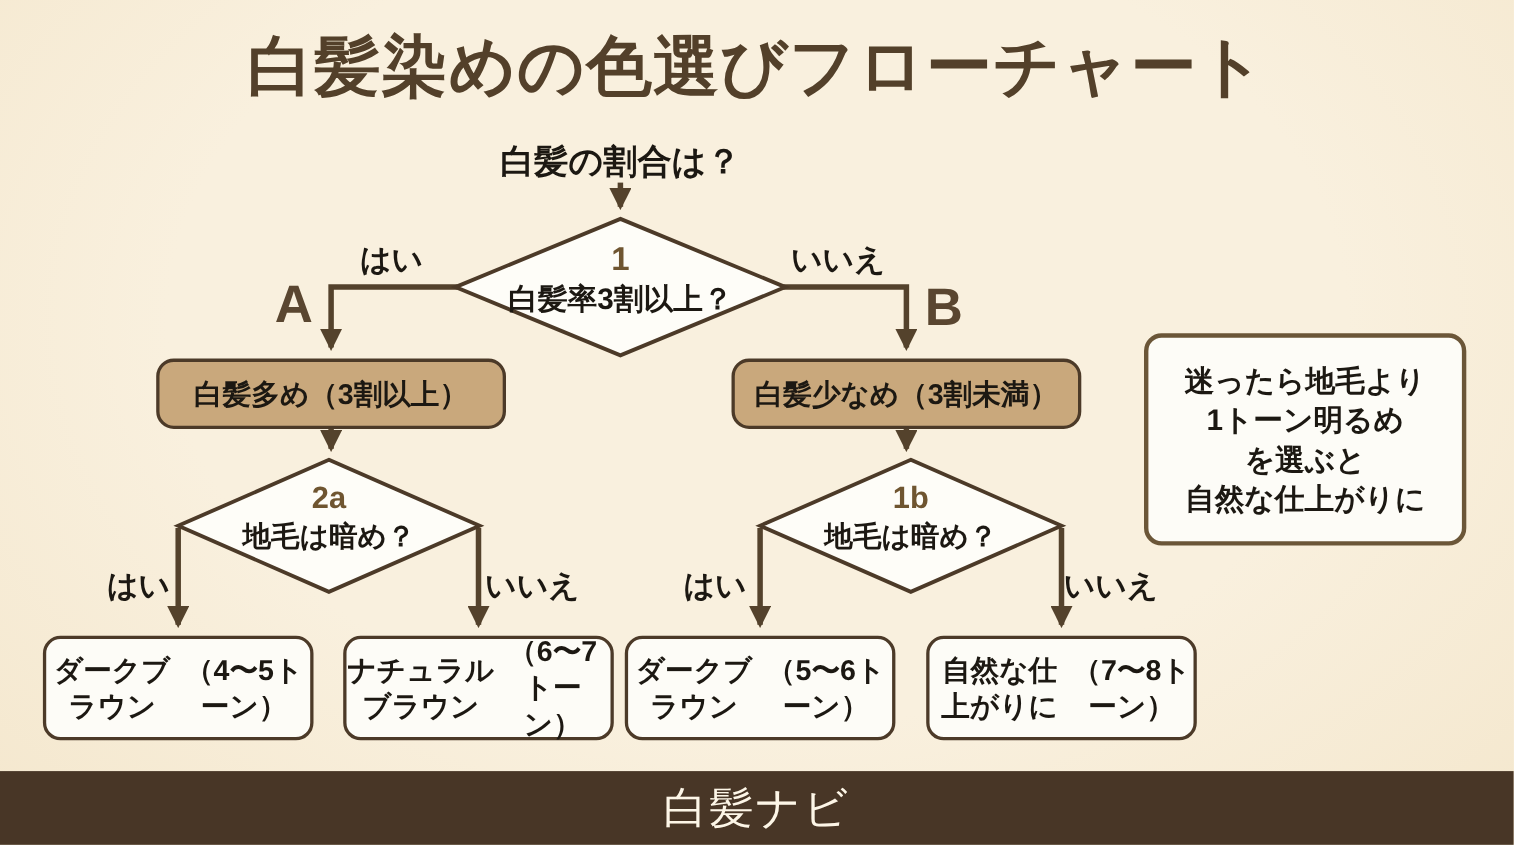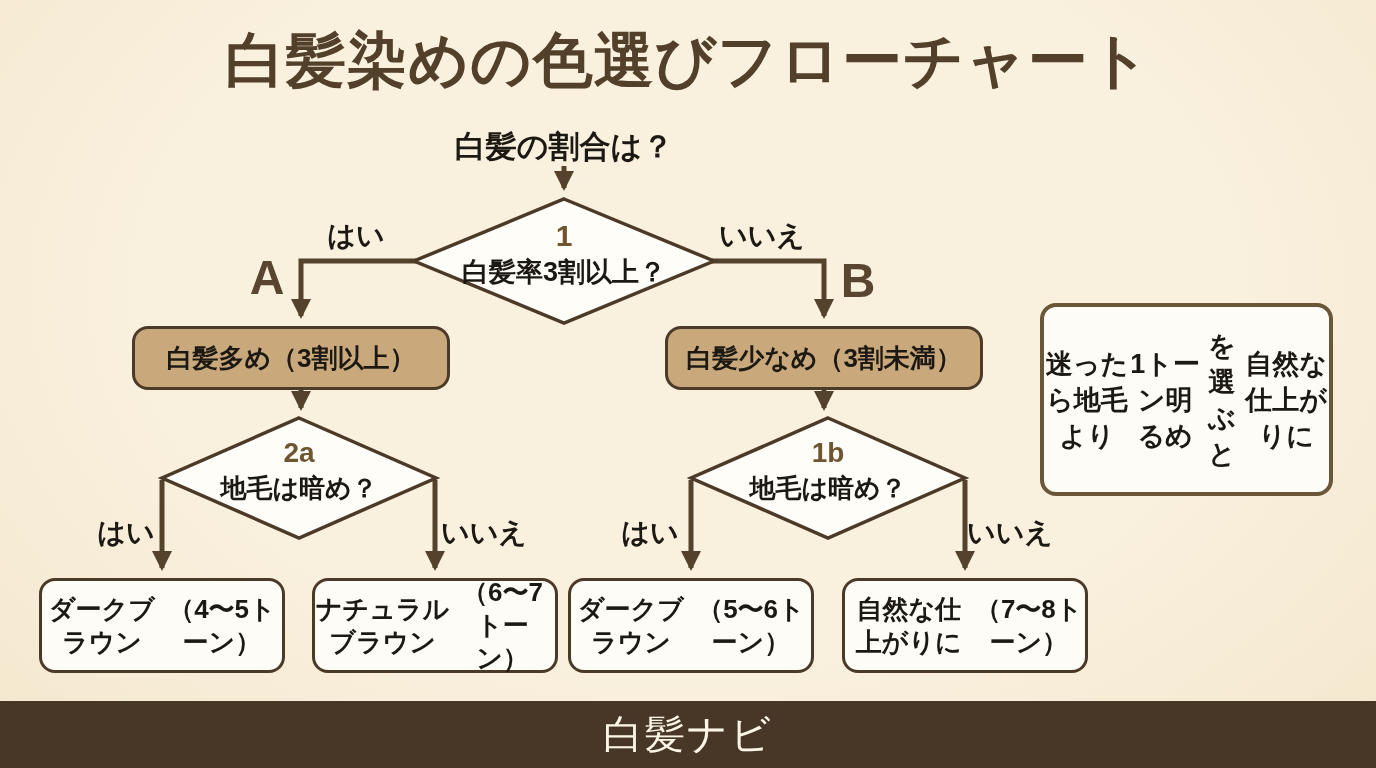--- a/index.html
+++ b/index.html
@@ -43,39 +43,39 @@
   .no2a{left:484px;top:533px;}
   .yes2b{left:650px;top:533px;}
   .no2b{left:1010px;top:533px;}
 
   .state-box{
     position:absolute;width:318px;height:64px;top:326px;
     background:#c9a87c;border:3.5px solid #4c3a28;border-radius:16px;
     display:flex;align-items:center;justify-content:center;
     font-size:26px;font-weight:900;color:#1c1812;box-sizing:border-box;
   }
-  .state-a{left:132px;}
+  .state-a{left:142px;}
   .state-b{left:665px;}
 
   .result-box{
     position:absolute;width:246px;height:95px;top:578px;
     background:#fdfcf7;border:3px solid #4c3a28;border-radius:16px;
     display:flex;flex-direction:row;align-items:center;justify-content:center;
     font-size:26px;font-weight:900;color:#1c1812;line-height:33px;
     box-sizing:border-box;text-align:center;
   }
   .res-1{left:39px;}
   .res-2{left:312px;}
   .res-3{left:568px;}
   .res-4{left:842px;}
 
   .note-box{
     position:absolute;left:1040px;top:303px;width:293px;height:193px;
     background:#fdfcf7;border:4px solid #6b5638;border-radius:16px;
-    display:flex;flex-direction:row;align-items:center;justify-content:center;
+    display:flex;flex-direction:column;align-items:center;justify-content:center;
     font-size:27px;font-weight:900;color:#1c1812;line-height:36px;
     box-sizing:border-box;text-align:center;
   }
 
   .footer{
     position:absolute;left:0;top:701px;width:1376px;height:67px;
     background:#483626;display:flex;align-items:center;justify-content:center;
   }
   .footer-brand{font-size:40px;font-weight:400;color:#fdf6e7;letter-spacing:2px;text-align:center;}
 </style>

